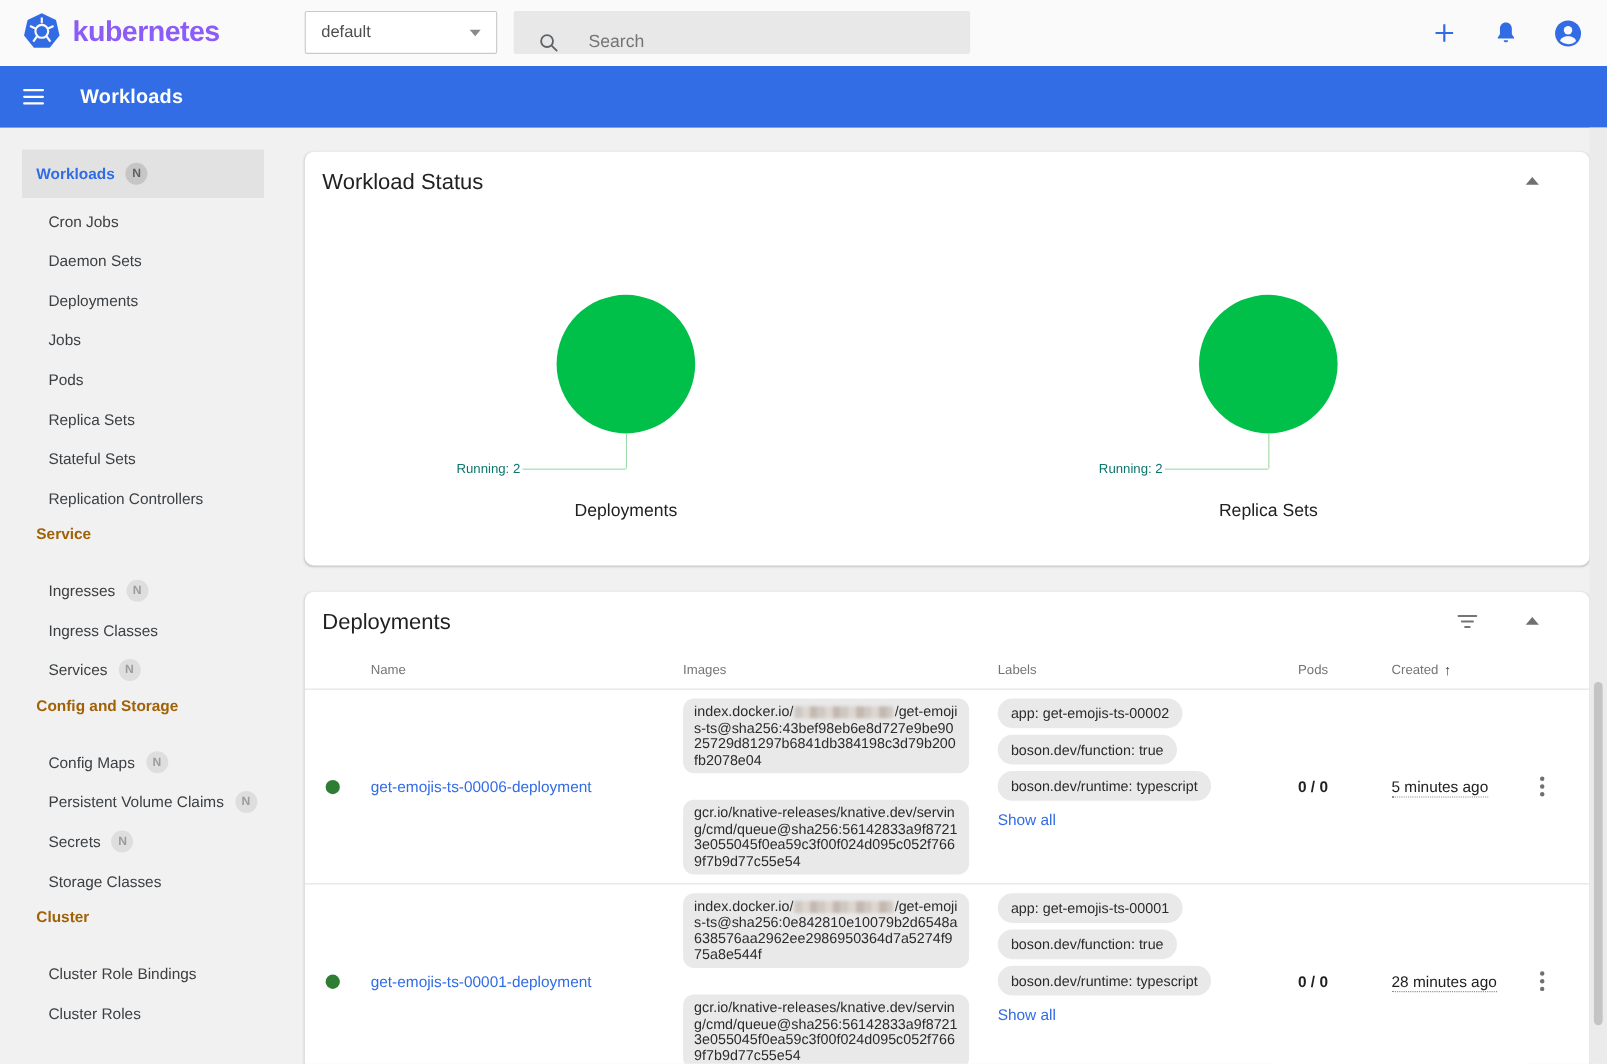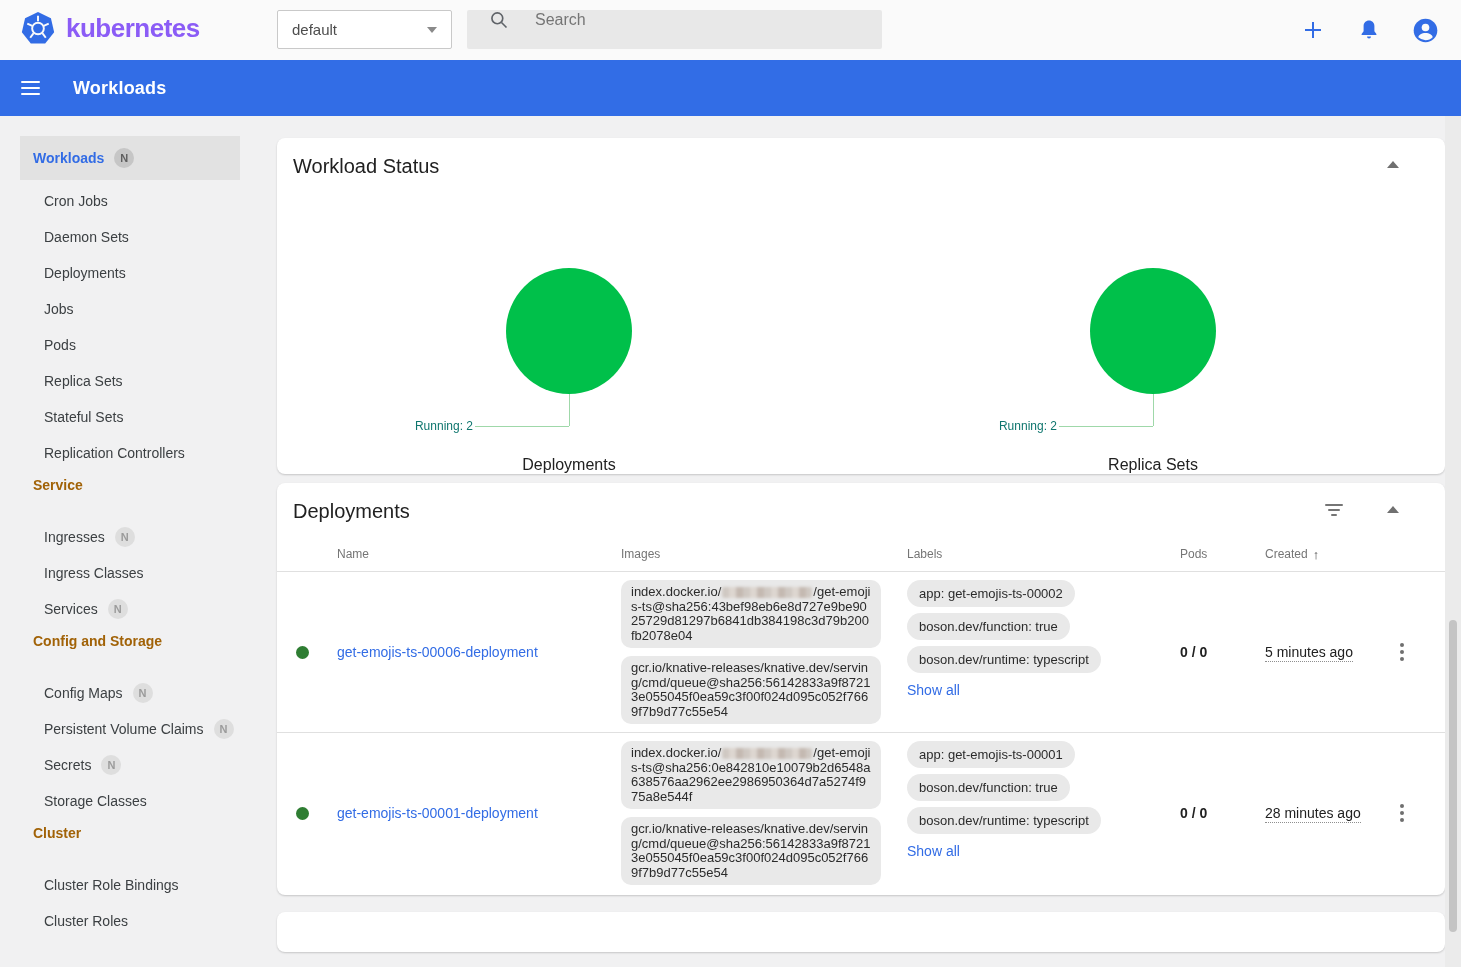--- a/index.html
+++ b/index.html
@@ -12,21 +12,21 @@
 
   
   .hdr{position:relative;height:60px;background:#fafafa;}
   .brand{position:absolute;left:20px;top:11px;display:flex;align-items:center;gap:10px;cursor:pointer;}
   .brand-text{font-size:26px;font-weight:bold;color:#8b5cf6;letter-spacing:-0.5px;}
   .ns-select{position:absolute;left:277px;top:10px;width:175px;height:39px;box-sizing:border-box;
     background:#fff;border:1px solid #c9c9c9;border-radius:2px;display:flex;align-items:center;
     justify-content:space-between;padding:0 14px;font-size:15px;color:#4d4d4d;cursor:pointer;text-align:right;}
   .chev{width:0;height:0;border-left:5px solid transparent;border-right:5px solid transparent;border-top:6px solid #8a8a8a;}
   .search-box{position:absolute;left:467px;top:10px;width:415px;height:39px;box-sizing:border-box;
-    background:#e8e8e8;border-radius:2px;display:flex;align-items:flex-start;padding-left:22px;}
+    background:#e8e8e8;border-radius:2px;display:flex;align-items:flex-end;padding-left:22px;}
   .search-input{flex:1;margin-left:24px;border:0;background:transparent;outline:none;
     font-size:16px;color:#333;font-family:inherit;}
   .search-input::placeholder{color:#757575;opacity:1;}
   .hdr-actions{position:absolute;right:22px;top:0;height:60px;display:flex;align-items:center;gap:28px;}
   .icon-btn{display:flex;align-items:center;justify-content:center;width:28px;height:28px;}
 
   
   .appbar{height:56px;background:#326de6;display:flex;align-items:center;padding-left:21px;}
   .hamburger{display:flex;flex-direction:column;gap:4px;width:24px;align-items:flex-start;}
   .hb{display:block;width:19px;height:2px;background:#fff;border-radius:1px;}
@@ -41,21 +41,21 @@
   .s-item{display:flex;align-items:center;height:36px;padding-left:24px;font-size:14px;color:#3c4043;cursor:pointer;width:220px;box-sizing:border-box;}
   .s-item.parent{padding-left:13px;}
   .s-item.selected{background:#e2e2e2;height:44px;color:#326ce5;font-weight:bold;margin-bottom:3px;}
   .s-header{display:flex;align-items:flex-start;height:36px;margin:6px 0;padding-left:13px;font-size:14px;font-weight:bold;color:#a16207;width:220px;box-sizing:border-box;}
   .badge{margin-left:10px;width:20px;height:20px;border-radius:50%;background:#dedede;color:#9b9b9b;
     font-size:11px;font-weight:bold;display:inline-flex;align-items:center;justify-content:center;flex:none;}
   .selected .badge{background:#c6c6c6;color:#5f5f5f;}
 
   
   .card{background:#fff;border-radius:8px;box-shadow:0 1px 2px rgba(0,0,0,0.18);position:relative;}
-  .card1{height:336px;margin-bottom:9px;}
+  .card1{height:376px;margin-bottom:24px;}
   .card2{margin-bottom:17px;padding-bottom:2px;}
   .card3{height:40px;}
   .card-title{margin:0;padding:17px 0 0 16px;font-size:20px;font-weight:normal;color:#212121;}
   .collapse{position:absolute;top:23px;right:46px;width:0;height:0;
     border-left:6px solid transparent;border-right:6px solid transparent;border-bottom:7px solid #707070;}
   .filter{position:absolute;top:21px;right:102px;display:flex;flex-direction:column;gap:3px;align-items:center;}
   .fl{display:block;height:2px;background:#757575;border-radius:1px;}
   .fl1{width:18px;}.fl2{width:12px;}.fl3{width:6px;}
 
   
@@ -75,21 +75,21 @@
   .th-pods{padding-left:6px;}
   .th-created{padding-left:8px;display:flex;align-items:center;}
   .sort-arrow{margin-left:5px;color:#424242;font-size:13px;}
   .trow{padding:8px 0;border-bottom:1px solid #e0e0e0;}
   .trow:last-child{border-bottom:none;}
   .td{font-size:14px;color:#212121;}
   .td-status{align-self:center;display:flex;padding-left:19px;}
   .dot{width:13px;height:13px;border-radius:50%;background:#2e7d32;display:inline-block;}
   .td-name{align-self:center;}
   .name-link{color:#326ce5;text-decoration:none;font-size:14px;cursor:pointer;}
-  .td-images{display:flex;flex-direction:column;gap:8px;padding-left:7px;padding-right:18px;box-sizing:border-box;}
+  .td-images{display:flex;flex-direction:column;gap:24px;padding-left:7px;padding-right:18px;box-sizing:border-box;}
   .img-chip{background:#e9e9e9;border-radius:10px;padding:5px 10px;font-size:13px;line-height:14.5px;
     color:#2b2b2b;word-break:break-all;}
   .redacted{display:inline-block;width:90px;height:11px;vertical-align:middle;border-radius:2px;margin:0 1px;
     background:repeating-linear-gradient(90deg,#cfc8c2 0 7px,#ddd6d0 7px 14px,#c4b9b1 14px 21px);filter:blur(1.6px);}
   .td-labels{padding-left:8px;}
   .label-pill{width:fit-content;background:#e9e9e9;border-radius:15px;padding:6px 12px;font-size:13px;color:#2b2b2b;margin-bottom:6px;}
   .show-all{display:inline-block;color:#326ce5;font-size:14px;margin-top:3px;text-decoration:none;cursor:pointer;}
   .td-pods{align-self:center;padding-left:6px;font-weight:bold;}
   .td-created{align-self:center;padding-left:8px;}
   .created-text{border-bottom:1px dotted #8f8f8f;padding-bottom:1px;}

